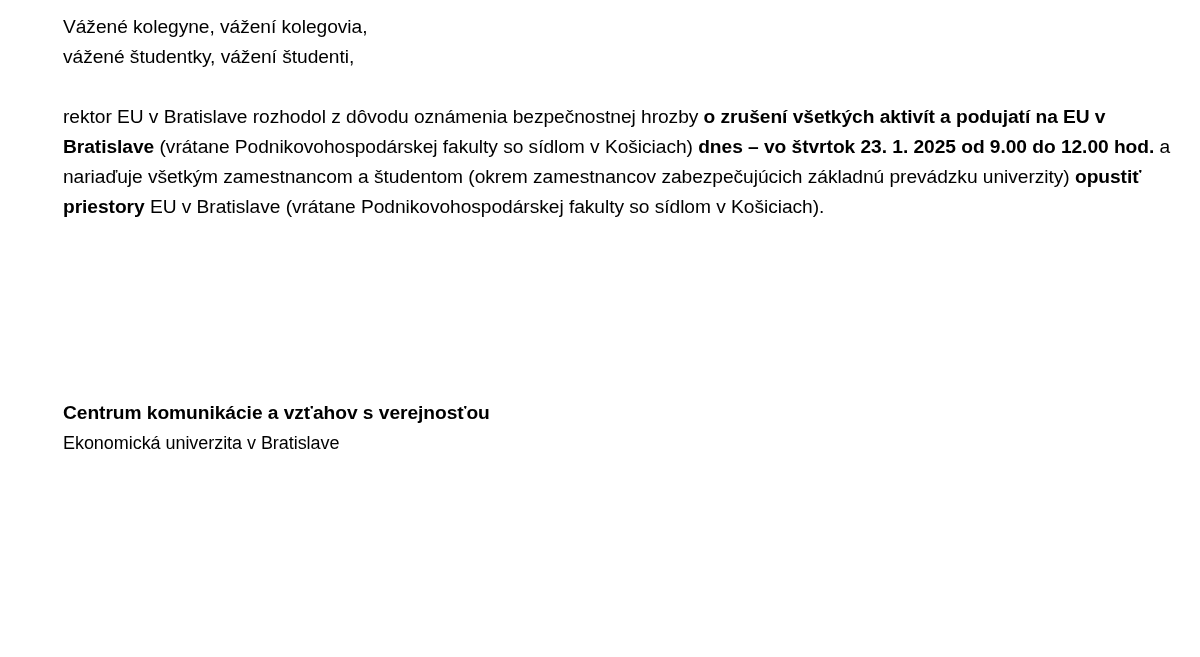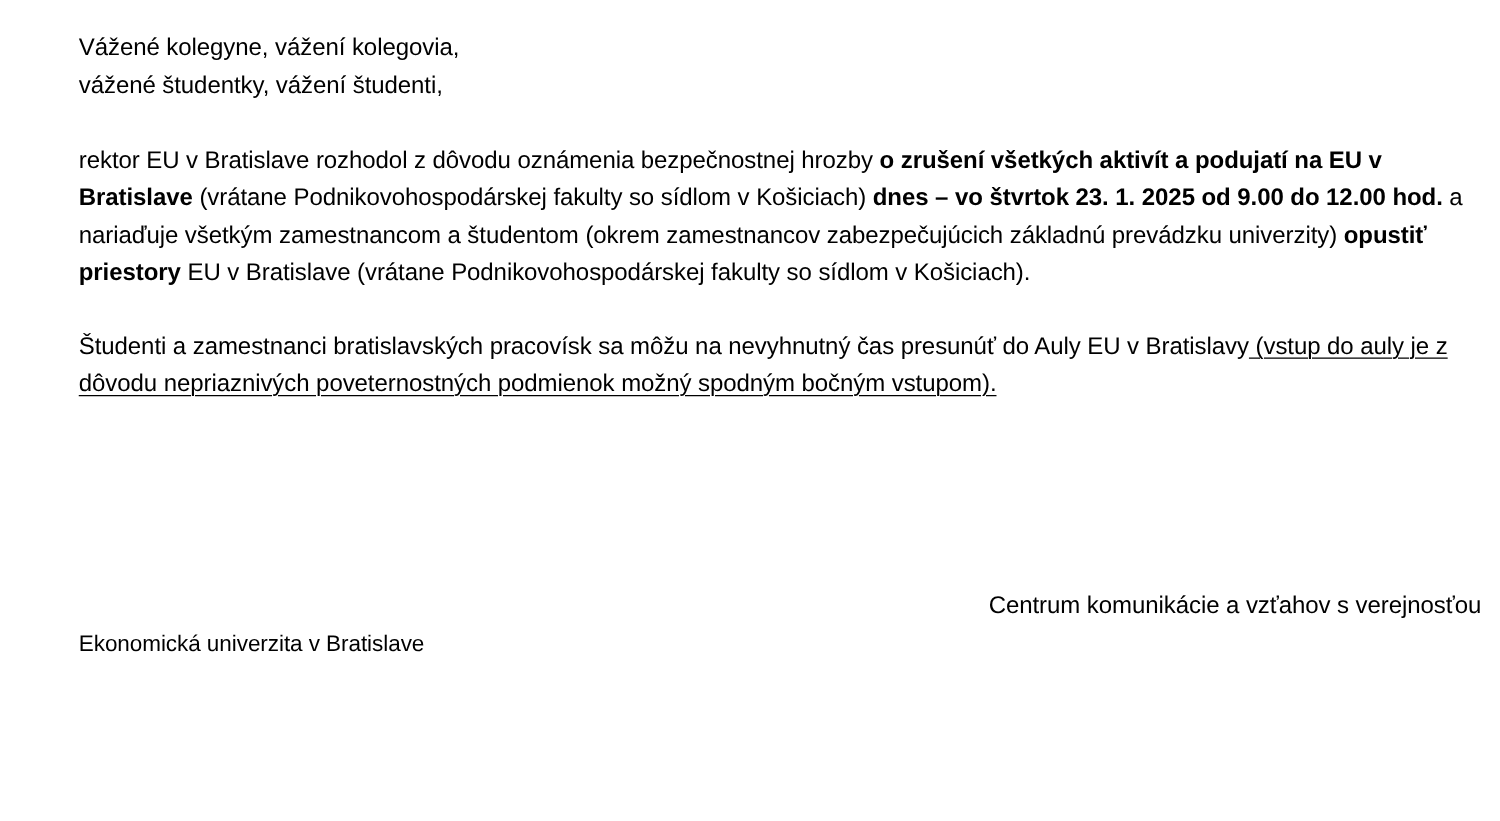--- a/index.html
+++ b/index.html
@@ -14,21 +14,21 @@
     color: #000000;
     -webkit-font-smoothing: antialiased;
     overflow: hidden;
   }
   .page {
     position: relative;
     width: 1200px;
     height: 657px;
     background: #ffffff;
     box-sizing: border-box;
-    padding: 24px 18px 0 63px;
+    padding: 12px 18px 0 63px;
   }
   .doc-body {
     width: 1122px;
   }
   .para {
     font-size: 19.2px;
     line-height: 30px;
     letter-spacing: -0.05px;
     margin: 0;
     text-align: left;
@@ -46,24 +46,23 @@
     font-weight: bold;
   }
   .u {
     text-decoration: underline;
     text-decoration-thickness: 1px;
     text-underline-offset: 2.5px;
   }
   .sign-name {
     font-size: 19.2px;
     line-height: 30px;
-    font-weight: normal;
+    font-weight: bold;
     margin: 0;
     letter-spacing: -0.05px;
-    text-align: right;
   }
   .sign-org {
     font-size: 18px;
     line-height: 30px;
     margin: 0;
     letter-spacing: -0.05px;
   }
 </style>
 </head>
 <body>
@@ -73,21 +72,20 @@
 
     <p class="para greeting">Vážené kolegyne, vážení kolegovia,</p>
     <p class="para greeting">vážené študentky, vážení študenti,</p>
 
     <div class="gap-1"></div>
 
     <p class="para"><span>rektor EU v Bratislave rozhodol z dôvodu oznámenia bezpečnostnej hrozby </span><b>o zrušení všetkých aktivít a podujatí na EU v Bratislave</b><span> (vrátane Podnikovohospodárskej fakulty so sídlom v Košiciach) </span><b>dnes – vo štvrtok 23. 1. 2025 od 9.00 do 12.00 hod.</b><span> a nariaďuje všetkým zamestnancom a študentom (okrem zamestnancov zabezpečujúcich základnú prevádzku univerzity) </span><b>opustiť priestory</b><span> EU v Bratislave (vrátane Podnikovohospodárskej fakulty so sídlom v Košiciach).</span></p>
 
     <div class="gap-2"></div>
 
-    <p class="para"><span>Študenti a zamestnanci bratislavských pracovísk sa môžu na nevyhnutný čas presunúť do Auly EU v Bratislavy</span><span class="u"> (vstup do auly je z dôvodu nepriaznivých poveternostných podmienok možný spodným bočným vstupom).</span></p>
 
     <div class="gap-3"></div>
 
 
     <div class="gap-4"></div>
 
 
     <div class="gap-sign"></div>
 
     <p class="sign-name">Centrum komunikácie a vzťahov s verejnosťou</p>

